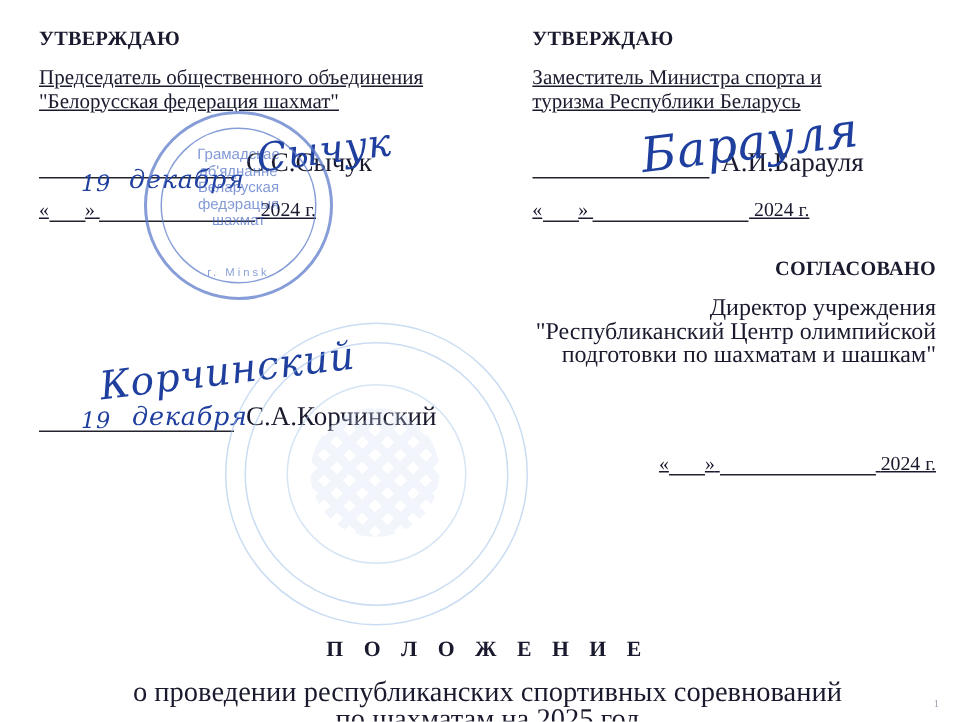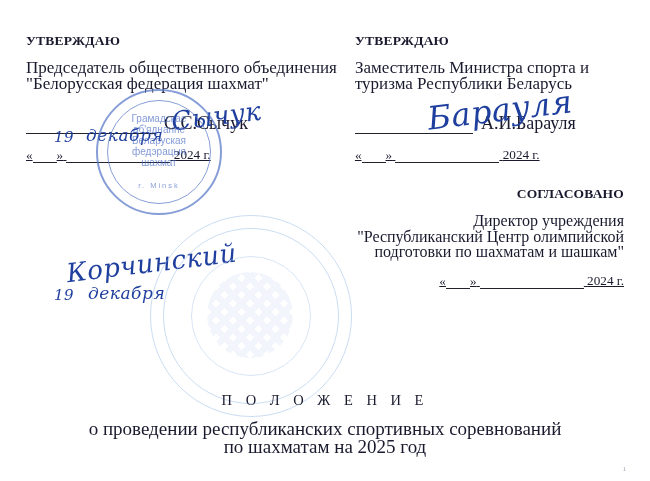--- a/index.html
+++ b/index.html
@@ -21,40 +21,40 @@
     height: 481px;
     box-sizing: border-box;
     padding: 18px 26px 0 26px;
   }
 
   
   .approve-row {
     display: flex;
     justify-content: flex-start;
     align-items: flex-start;
-    margin-top: 15px;
   }
   .col-left {
     width: 330px;
     position: relative;
   }
   .col-right {
     width: 270px;
     position: relative;
   }
   .heading {
     font-size: 13.5px;
     font-weight: bold;
     letter-spacing: 0.2px;
     margin-bottom: 11px;
   }
   .line-txt {
-    font-size: 17px;
+    font-size: 14px;
     line-height: 15.5px;
     white-space: pre-line;
+    text-decoration: underline;
   }
   .sign-rule {
     display: flex;
     align-items: flex-end;
     margin-top: 22px;
     font-size: 13.2px;
   }
   .rule {
     display: inline-block;
     border-bottom: 1px solid #23232e;
@@ -148,21 +148,21 @@
     font-weight: normal;
     font-size: 10px;
     line-height: 11px;
     color: #3f63c0;
     opacity: 0.9;
     white-space: pre-line;
   }
   .stamp-small-bottom {
     position: absolute;
     left: 0;
-    bottom: 23px;
+    bottom: 12px;
     width: 122px;
     text-align: center;
     font-family: "Liberation Sans", sans-serif;
     font-size: 7.5px;
     letter-spacing: 2px;
     color: #3f63c0;
     opacity: 0.85;
   }
   .stamp-big {
     left: 150px;
@@ -208,22 +208,23 @@
   
   .title-wrap {
     position: absolute;
     left: 0;
     right: 0;
     top: 392px;
     text-align: center;
   }
   .doc-title {
     font-size: 14.5px;
-    font-weight: normal;
+    font-weight: bold;
     letter-spacing: 5px;
+    margin-top: 33px;
   }
   .doc-sub {
     margin-top: 11px;
     font-size: 19px;
     line-height: 18px;
     white-space: pre-line;
   }
   .page-num {
     position: absolute;
     right: 24px;
@@ -282,20 +283,24 @@
       </div>
       <div class="hand hand-sign" style="left:72px; top:58px; font-size:32px;">Барауля</div>
     </div>
   </div>
 
   <div class="soglas">
     <div class="heading">СОГЛАСОВАНО</div>
     <div class="soglas-body">Директор учреждения
 "Республиканский Центр олимпийской
 подготовки по шахматам и шашкам"</div>
+    <div class="sign-rule">
+      <span class="rule w-long"></span>
+      <span class="sign-name">С.А.Корчинский</span>
+    </div>
     <div class="date-rule">
       <span>«</span><span class="u u-short"></span><span>»</span>
       <span class="u u-mid"></span>
       <span>2024 г.</span>
     </div>
 
     <div class="hand hand-sign" style="left:40px; top:62px;">Корчинский</div>
     <div class="hand" style="left:28px; top:100px; font-size:15px;">19</div>
     <div class="hand" style="left:62px; top:97px;">декабря</div>
   </div>

